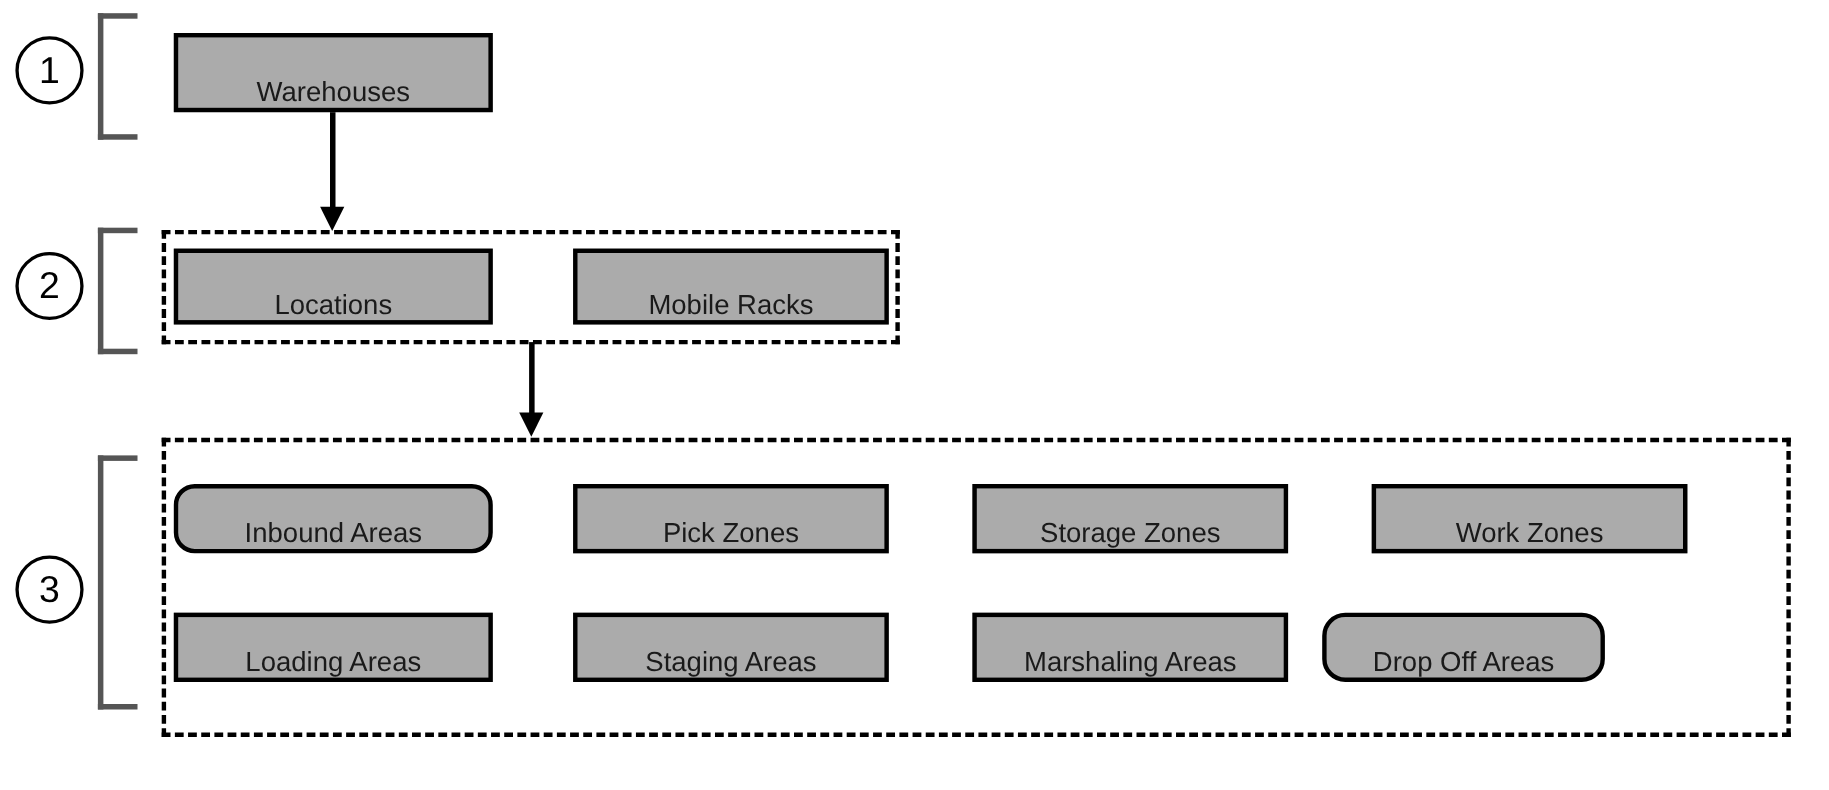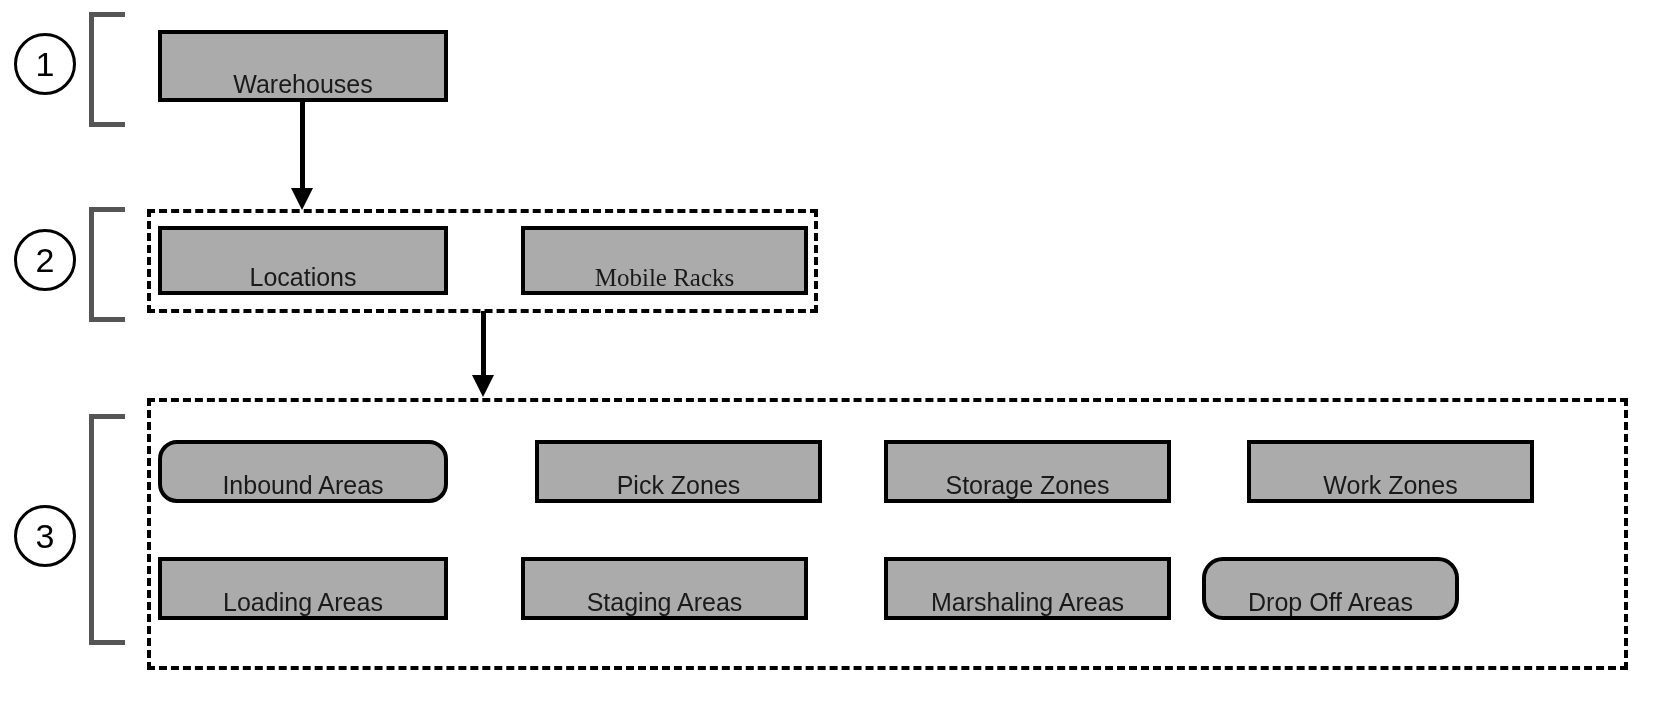--- a/index.html
+++ b/index.html
@@ -82,38 +82,38 @@
   <div class="lvl-circle" style="left:14px;top:229px;">
     <span>2</span>
   </div>
   <div class="bracket" style="left:89px;top:207px;width:36px;height:115px;"></div>
 
   <div class="group" style="left:147px;top:209px;width:671px;height:104px;"></div>
 
   <div class="node" style="left:158px;top:226px;width:290px;height:69px;">
     <span>Locations</span>
   </div>
-  <div class="node" style="left:521px;top:226px;width:287px;height:69px;font-family:Liberation Serif, serif;">
+  <div class="node" style="left:521px;top:226px;width:287px;height:69px;">
     <span>Mobile Racks</span>
   </div>
 
   <div class="arrow-line" style="left:481px;top:311px;height:78px;"></div>
   <div class="arrow-head" style="left:472px;top:375px;"></div>
 
   <div class="lvl-circle" style="left:14px;top:505px;">
     <span>3</span>
   </div>
   <div class="bracket" style="left:89px;top:414px;width:36px;height:231px;"></div>
 
   <div class="group" style="left:147px;top:398px;width:1481px;height:272px;"></div>
 
   <div class="node" style="left:158px;top:440px;width:290px;height:63px;border-radius:19px;">
     <span>Inbound Areas</span>
   </div>
-  <div class="node" style="left:521px;top:440px;width:287px;height:63px;margin-left:14px;">
+  <div class="node" style="left:521px;top:440px;width:287px;height:63px;">
     <span>Pick Zones</span>
   </div>
   <div class="node" style="left:884px;top:440px;width:287px;height:63px;">
     <span>Storage Zones</span>
   </div>
   <div class="node" style="left:1247px;top:440px;width:287px;height:63px;">
     <span>Work Zones</span>
   </div>
 
   <div class="node" style="left:158px;top:557px;width:290px;height:63px;">

